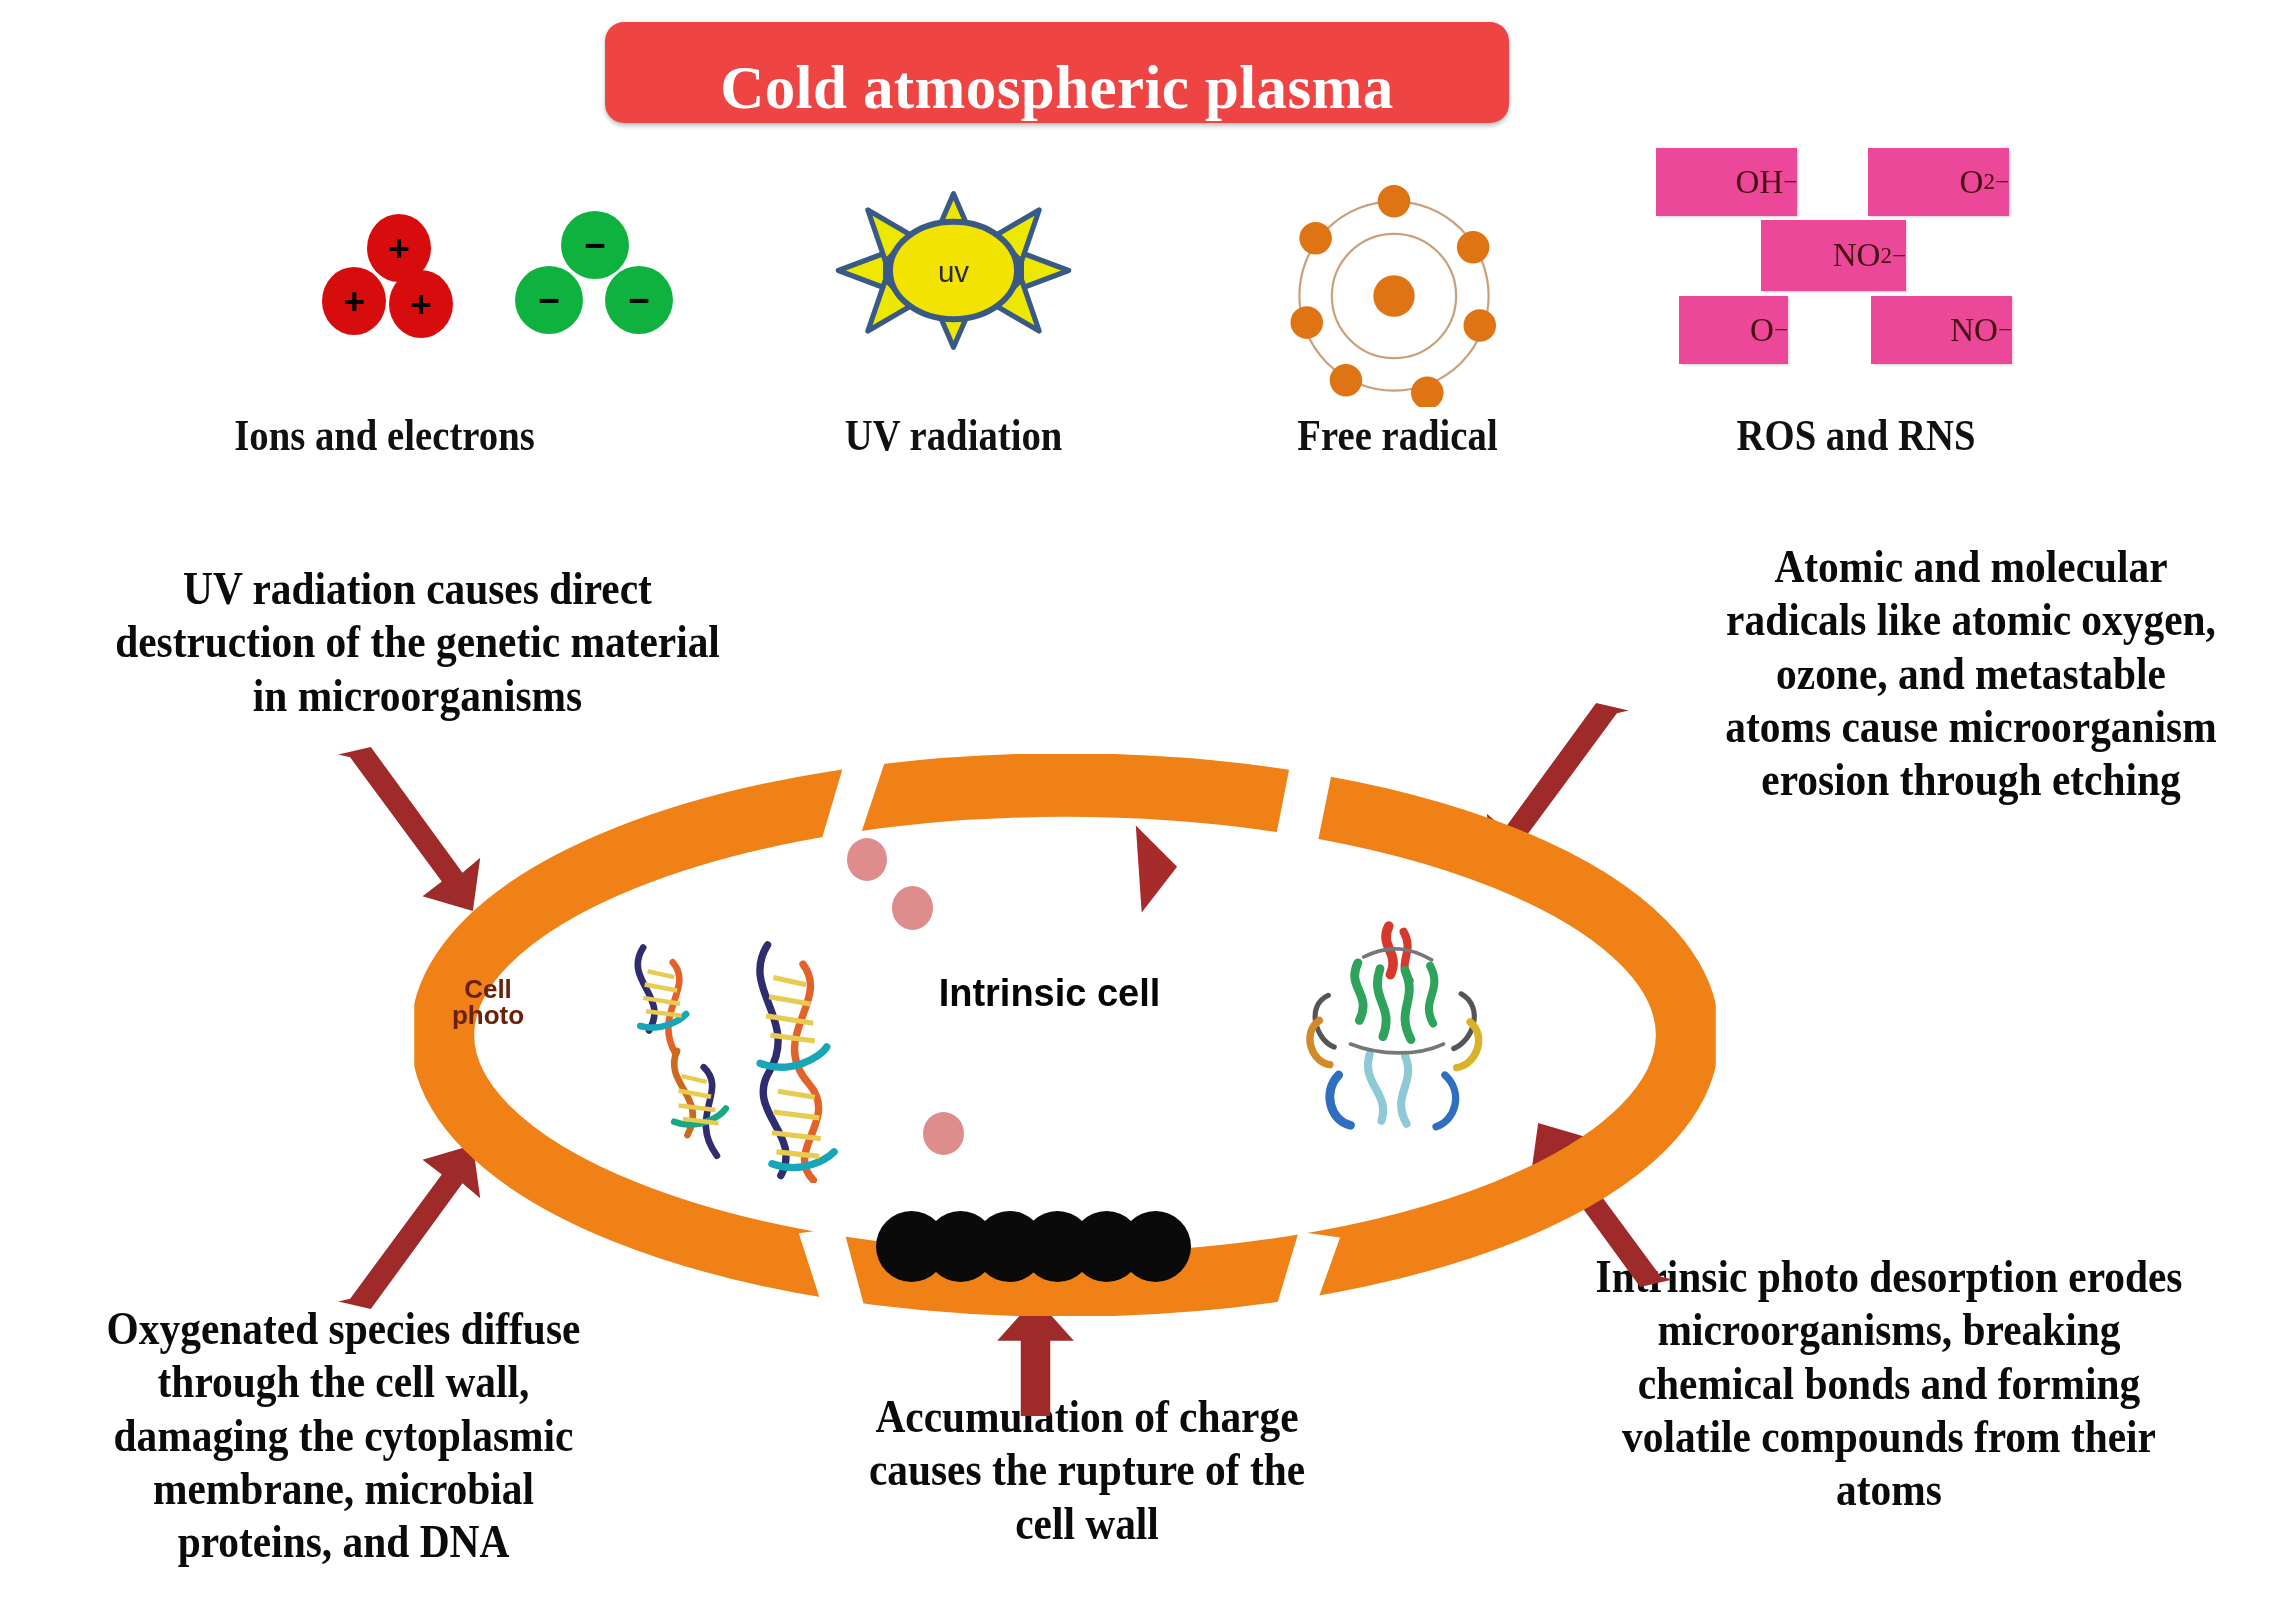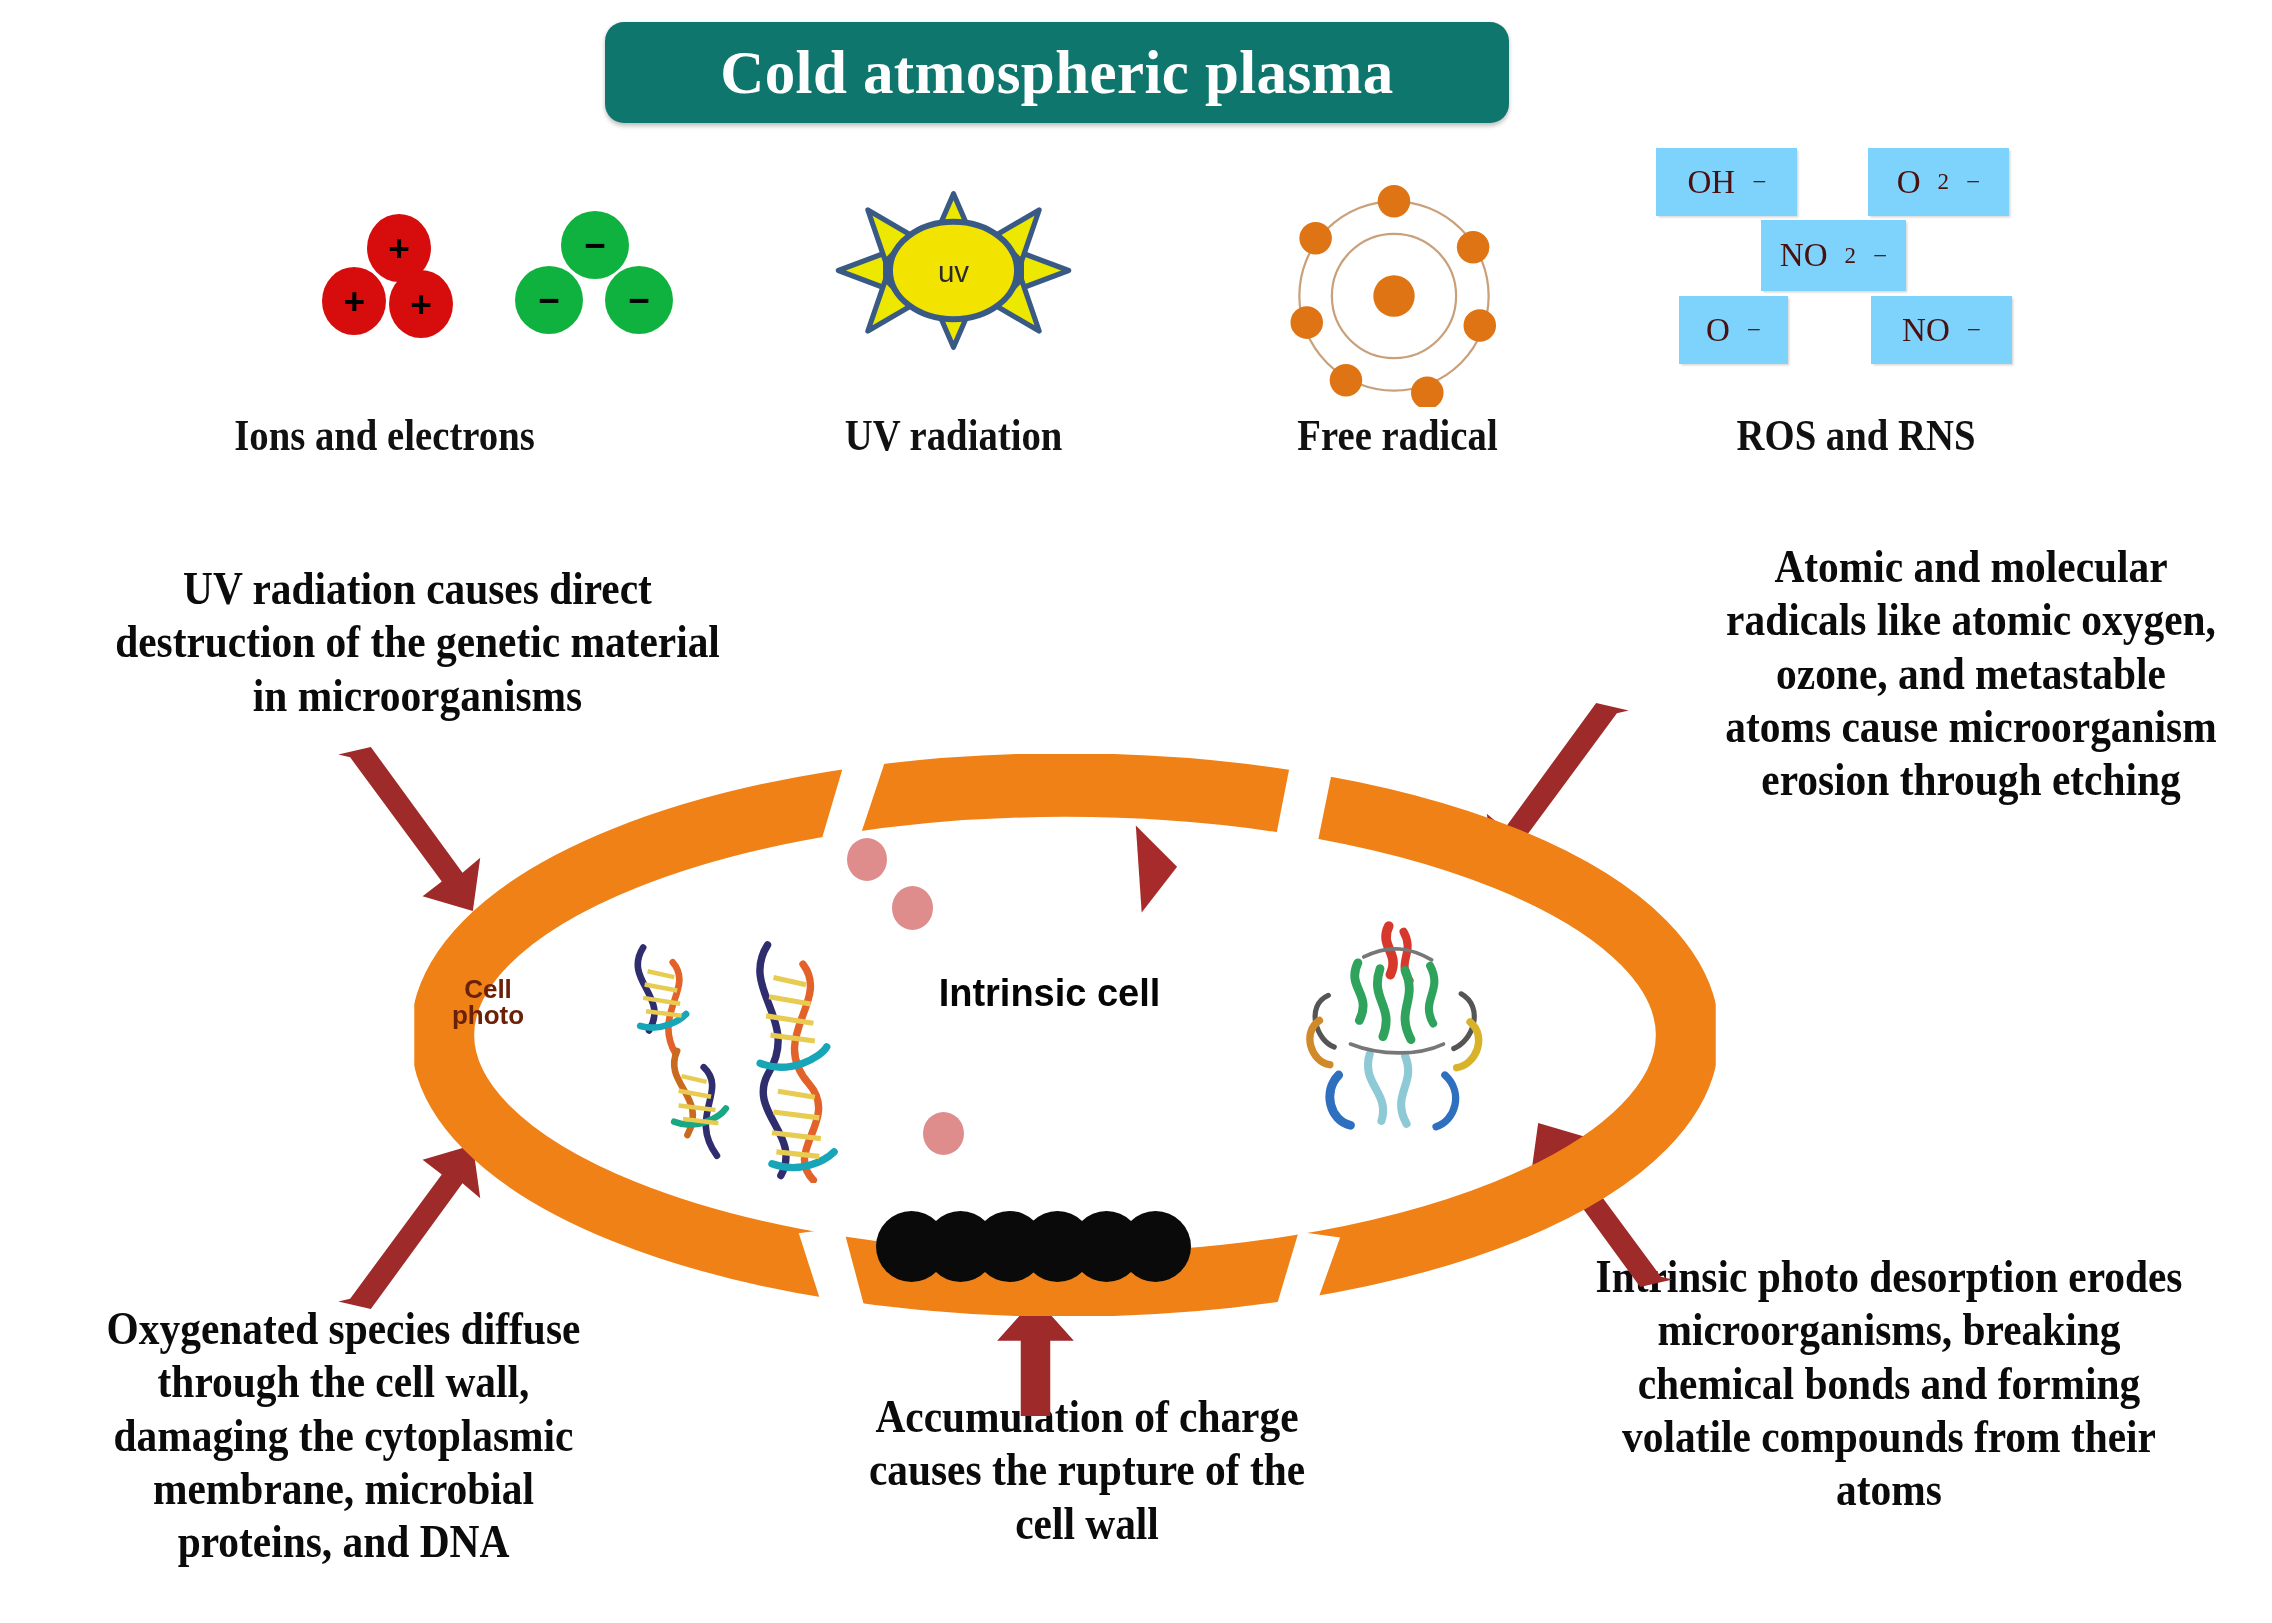--- a/index.html
+++ b/index.html
@@ -5,22 +5,22 @@
   html,body{margin:0;padding:0;}
   body{
     width:2273px;height:1623px;position:relative;background:#ffffff;
     font-family:"Liberation Serif",serif;overflow:hidden;
   }
   .stage{position:absolute;left:0;top:0;width:2273px;height:1623px;}
 
   
   #title-banner{
     position:absolute;left:605px;top:22px;width:904px;height:101px;
-    background:#0f766e;border-radius:19px;
-    display:flex;align-items:center;justify-content:center;
+    background:#ef4444;border-radius:19px;
+    display:flex;align-items:flex-end;justify-content:center;
     box-shadow:0 2.2px 4.4px rgba(0,0,0,.25);
   }
   #title-banner .t{
     color:#ffffff;font-size:61px;font-weight:bold;letter-spacing:0.4px;
     font-family:"Liberation Serif",serif;
   }
 
   
   .agent{position:absolute;}
   .agent-label{
@@ -41,25 +41,24 @@
   .ion.neg{background:#0FB23F;width:68px;height:68px;}
 
   
   #sun-icon{position:absolute;left:828px;top:189px;width:251px;height:163px;}
 
   
   #atom-icon{position:absolute;left:1272px;top:185px;width:244px;height:222px;}
 
   
   .rosbox{
-    position:absolute;background:#7dd3fc;
-    display:flex;align-items:center;justify-content:center;
+    position:absolute;background:#ec4899;
+    display:flex;align-items:center;justify-content:flex-end;
     color:#4A1010;font-size:33px;font-family:"Liberation Serif",serif;
     box-shadow:1.5px 1.5px 2.2px rgba(0,0,0,.18);
-    gap:17px;
   }
   .rosbox sub{font-size:23px;vertical-align:-.25em;}
   .rosbox sup{font-size:25px;vertical-align:.38em;}
 
   
   .para{
     position:absolute;text-align:center;color:#0b0b0b;font-weight:bold;
     font-family:"Liberation Serif",serif;font-size:46px;line-height:1.16;
     transform:scaleX(.9);
   }

